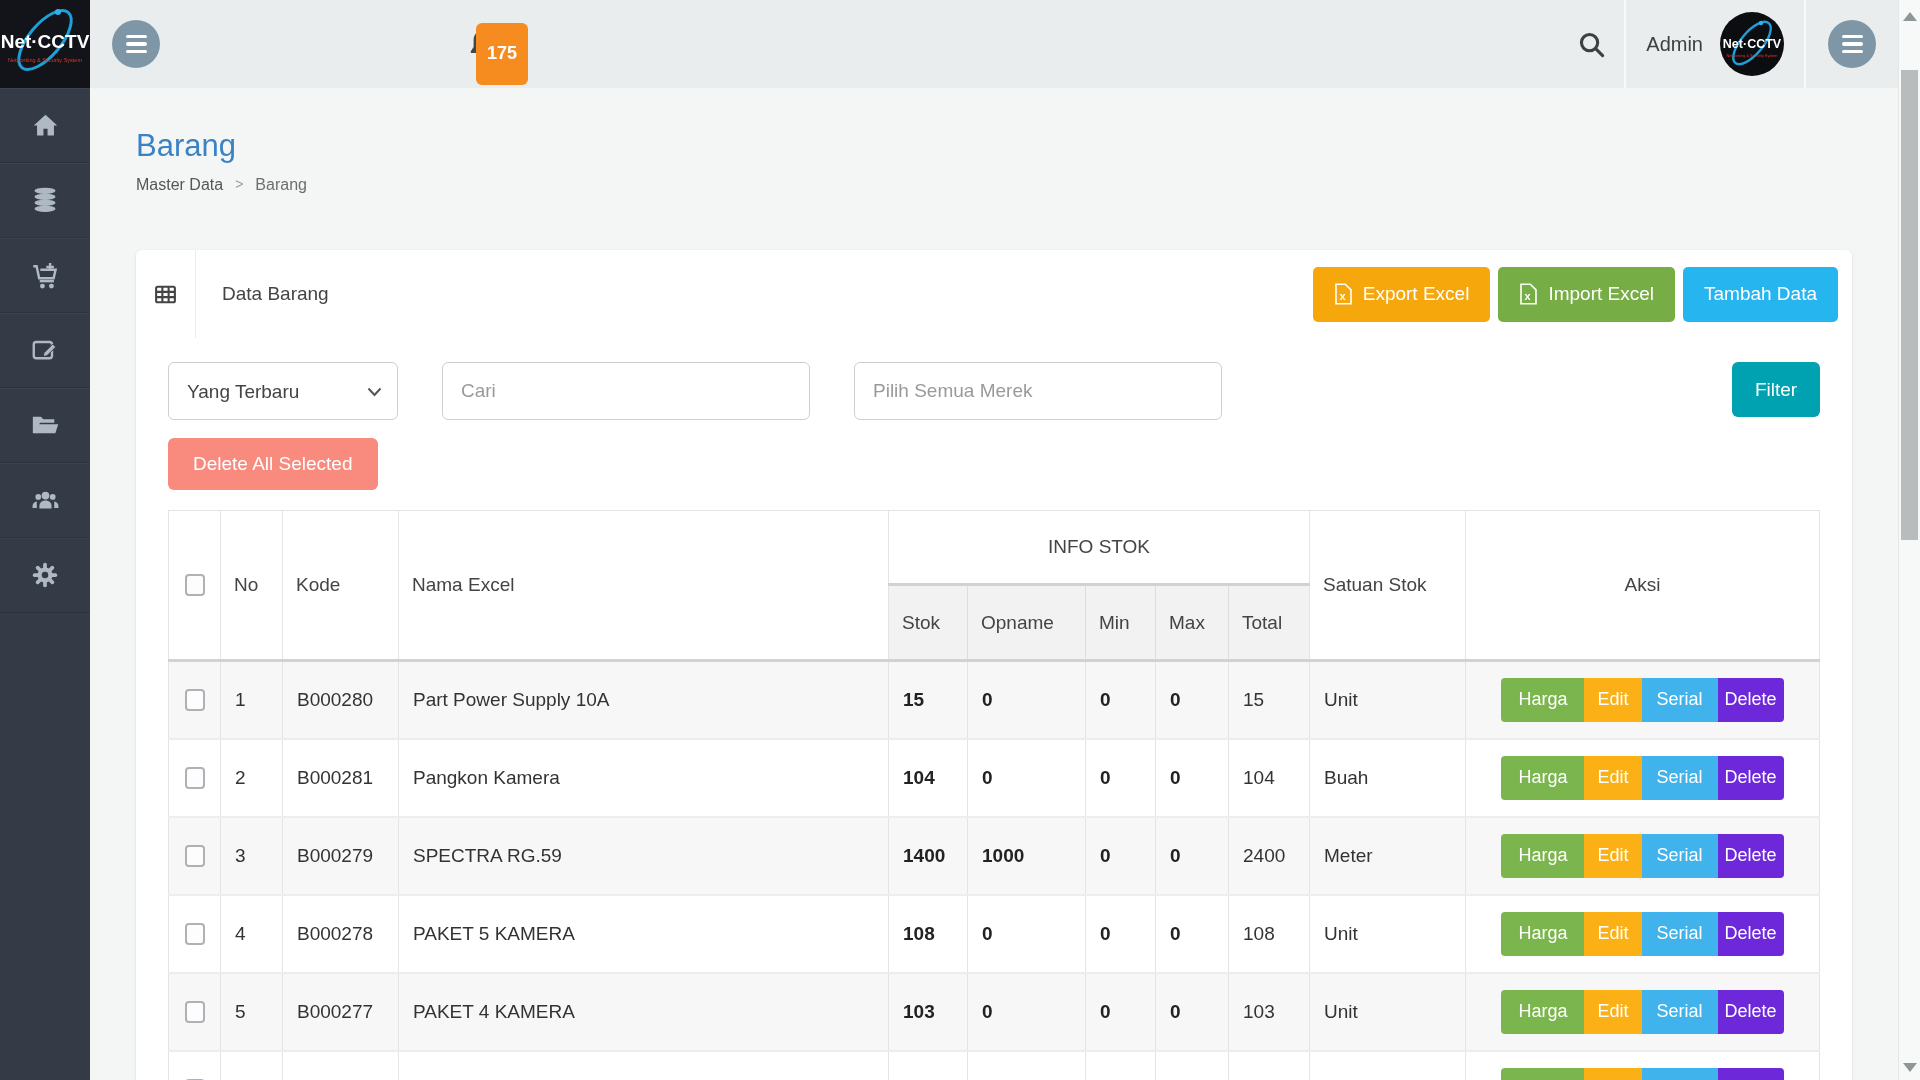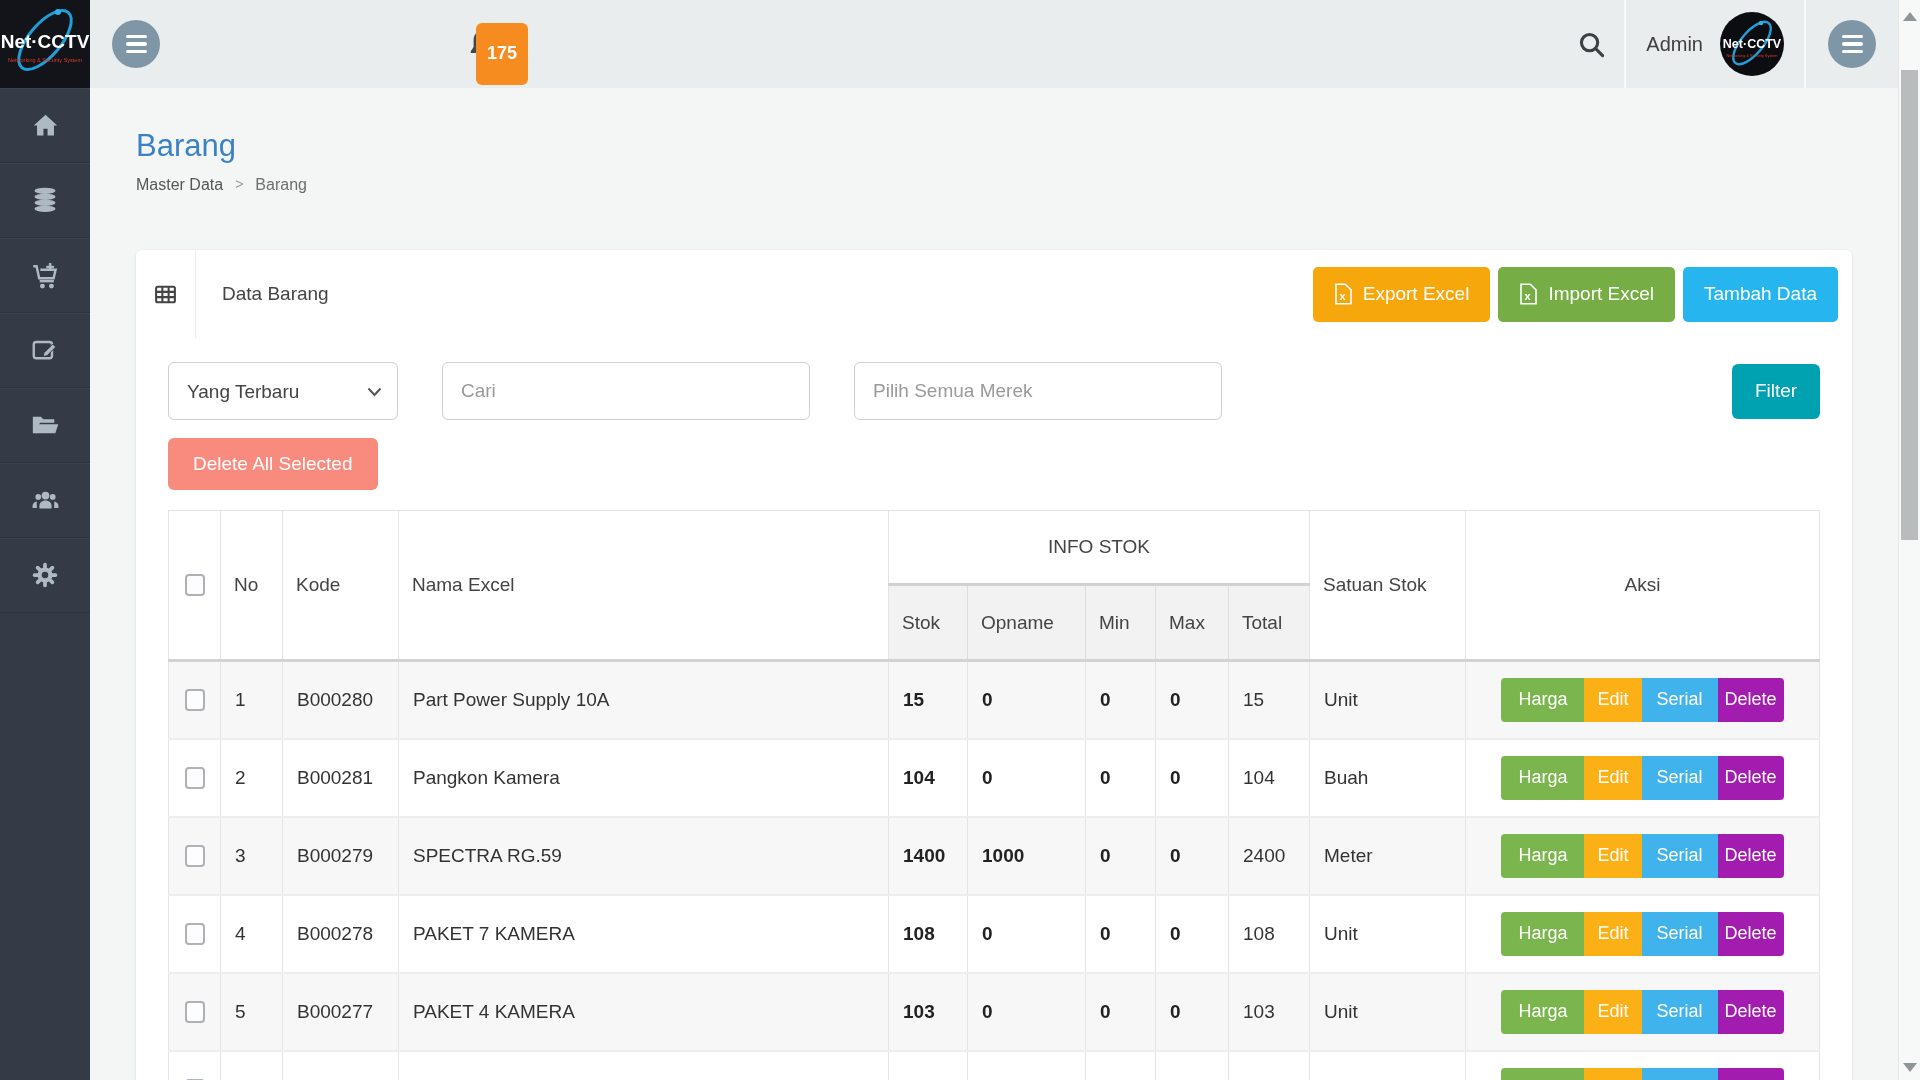--- a/index.html
+++ b/index.html
@@ -47,21 +47,21 @@
   .icon-cell { width:60px; align-self:stretch; display:flex; align-items:center; justify-content:center;
                border-right:1px solid #ececec; }
   .card-title { margin-left:26px; font-size:19px; color:#444; }
   .header-btns { margin-left:auto; display:flex; gap:8px; }
   .hbtn { height:55px; border:none; border-radius:5px; color:#fff; font-size:19px; padding:0 21px;
           display:flex; align-items:center; gap:10px; cursor:pointer; }
   .hbtn-export { background:#f5a70c; }
   .hbtn-import { background:#76ad45; }
   .hbtn-add    { background:#27b5f0; }
 
-  .filter-row { display:flex; gap:44px; padding:24px 32px 0; align-items:center; }
+  .filter-row { display:flex; gap:44px; padding:24px 32px 0; align-items:flex-start; }
   .ctl { height:58px; border:1px solid #cfcfcf; border-radius:6px; font-size:19px; padding:0 18px;
          color:#444; background:#fff; font-family:inherit; }
   .ctl::placeholder { color:#9a9a9a; }
   .sel-wrap { position:relative; width:230px; }
   .sel-wrap select { width:100%; appearance:none; -webkit-appearance:none; cursor:pointer; }
   .chev { position:absolute; right:16px; top:50%; transform:translateY(-40%); pointer-events:none; }
   .inp-jenis { width:374px; } .inp-merek { width:368px; } .inp-cari { width:368px; }
   .filter-btn { margin-left:auto; width:88px; height:55px; background:#00a1b0; color:#fff;
                 border:none; border-radius:6px; font-size:19px; cursor:pointer; }
 
@@ -84,21 +84,21 @@
   td.b { font-weight:bold; color:#222; }
   .c-aksi { text-align:center; }
   .cbx { appearance:none; -webkit-appearance:none; width:20px; height:22px; border:2px solid #aeb2b6;
          border-radius:4px; background:#fdfdfd; vertical-align:middle; cursor:pointer; }
 
   .btn-group { display:inline-flex; }
   .act { height:44px; border:none; color:#fff; font-size:18px; font-family:inherit; cursor:pointer; }
   .act-harga  { background:#7bb54e; padding:0 17px; border-radius:4px 0 0 4px; }
   .act-edit   { background:#fbb116; padding:0 13px; }
   .act-serial { background:#40b2ec; padding:4px 15px; }
-  .act-delete { background:#a21caf; padding:0 7px; border-radius:0 4px 4px 0; }
+  .act-delete { background:#6d28d9; padding:0 7px; border-radius:0 4px 4px 0; }
 
   
   .scroll-col { width:22px; background:#f7f8f8; border-left:1px solid #e6e8e8; position:relative; flex:0 0 auto; }
   .sb-up { position:absolute; top:12px; left:4px; width:0; height:0;
            border-left:7px solid transparent; border-right:7px solid transparent; border-bottom:9px solid #8f9698; }
   .sb-down { position:absolute; bottom:8px; left:4px; width:0; height:0;
              border-left:7px solid transparent; border-right:7px solid transparent; border-top:9px solid #8f9698; }
   .sb-thumb { position:absolute; top:70px; left:2px; width:17px; height:470px; background:#b9bcbc; }
 
   svg { display:block; }
@@ -369,21 +369,21 @@
         <button class="act act-serial">Serial</button>
         <button class="act act-delete">Delete</button>
       </div>
     </td>
   </tr>
 
   <tr>
     <td class="c-cb"><input type="checkbox" class="cbx" style=""></td>
     <td>4</td>
     <td>B000278</td>
-    <td>PAKET 7 KAMERA</td>
+    <td>PAKET 5 KAMERA</td>
     <td class="b">108</td>
     <td class="b">0</td>
     <td class="b">0</td>
     <td class="b">0</td>
     <td>108</td>
     <td>Unit</td>
     <td class="c-aksi">
       <div class="btn-group">
         <button class="act act-harga">Harga</button>
         <button class="act act-edit">Edit</button>

